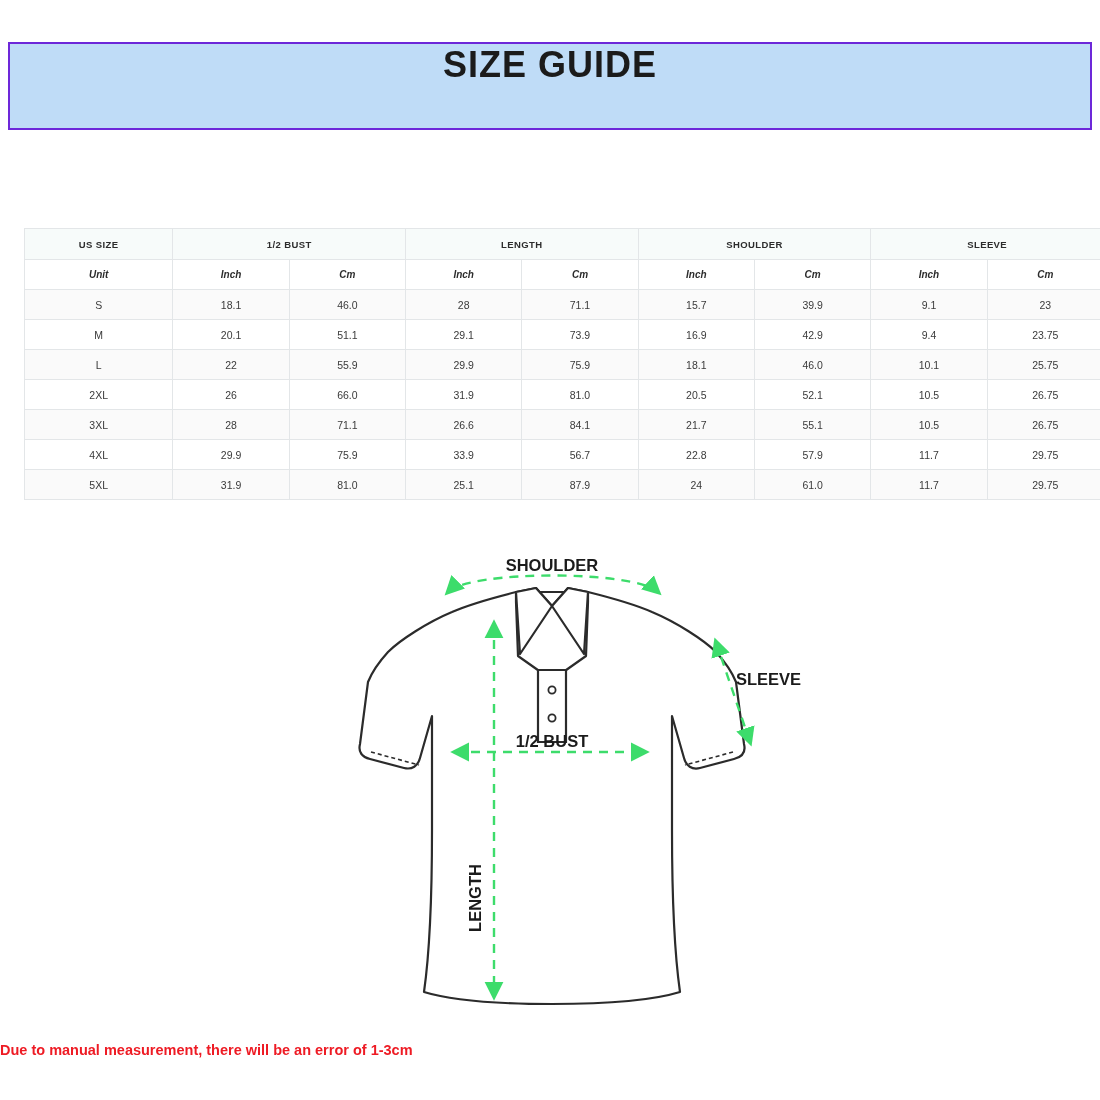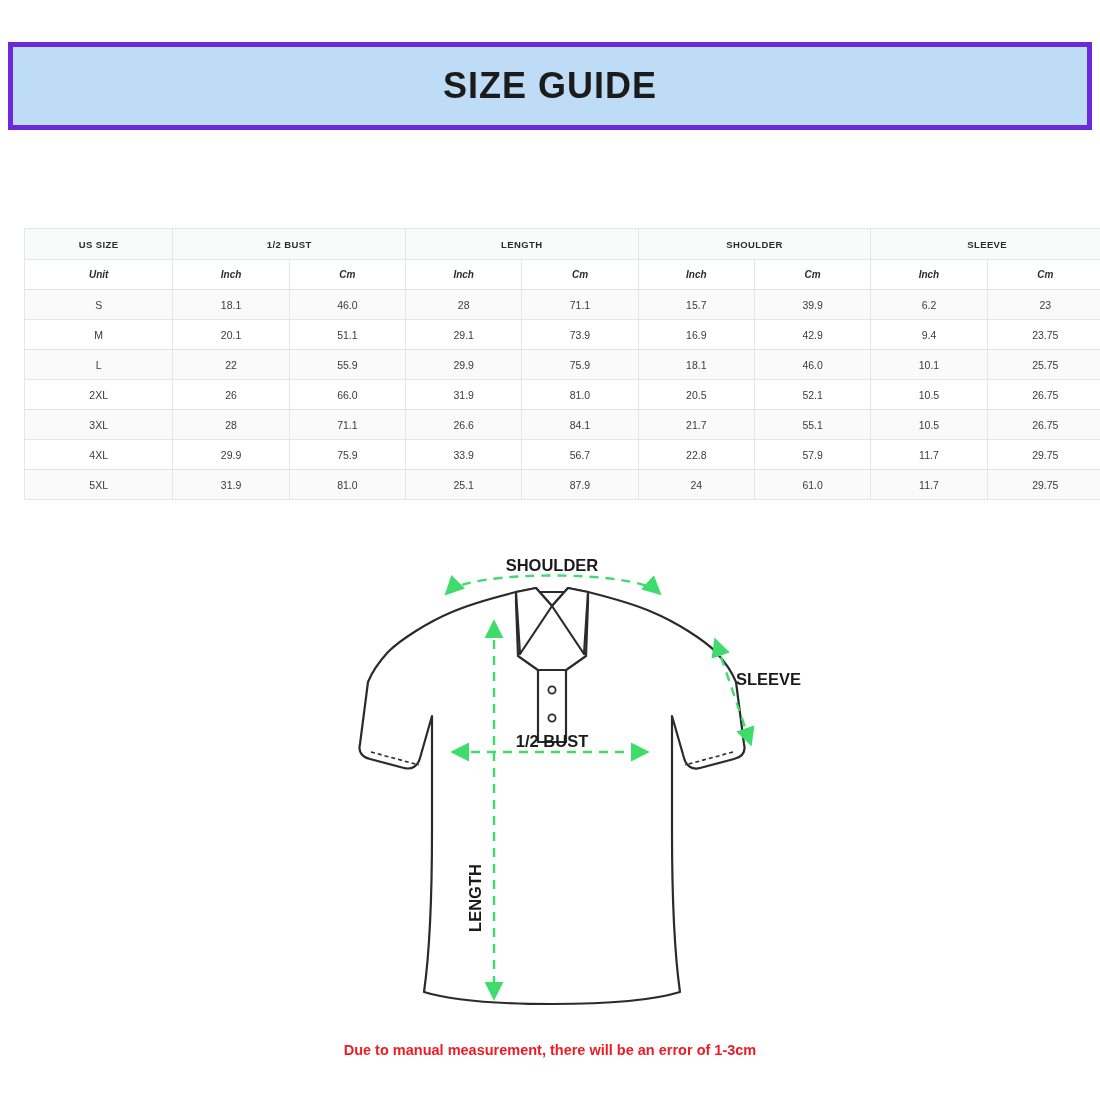--- a/index.html
+++ b/index.html
@@ -21,24 +21,24 @@
   }
 
   
   .banner {
     position: absolute;
     left: 8px;
     top: 42px;
     width: 1084px;
     height: 88px;
     background: #bfdcf7;
-    border: 5px solid #6d28d9;
+    border: 2px solid #6d28d9;
     box-sizing: border-box;
     display: flex;
-    align-items: center;
+    align-items: flex-start;
     justify-content: center;
   }
   .banner-title {
     font-size: 36px;
     font-weight: bold;
     letter-spacing: 1px;
     color: #1b1b1b;
   }
 
   
@@ -98,21 +98,20 @@
     left: 0;
     top: 530px;
     width: 1100px;
     height: 500px;
   }
   .note {
     position: absolute;
     left: 0;
     top: 1042px;
     width: 1100px;
-    text-align: center;
     font-size: 14.5px;
     font-weight: bold;
     color: #ee1b24;
   }
   .lbl {
     font-family: "Liberation Sans", sans-serif;
     font-weight: bold;
     fill: #1b1b1b;
   }
 </style>
@@ -160,21 +159,21 @@
       </thead>
       <tbody>
           <tr>
             <td class="size-cell">S</td>
             <td>18.1</td>
             <td>46.0</td>
             <td>28</td>
             <td>71.1</td>
             <td>15.7</td>
             <td>39.9</td>
-            <td>6.2</td>
+            <td>9.1</td>
             <td>23</td>
           </tr>
           <tr>
             <td class="size-cell">M</td>
             <td>20.1</td>
             <td>51.1</td>
             <td>29.1</td>
             <td>73.9</td>
             <td>16.9</td>
             <td>42.9</td>

